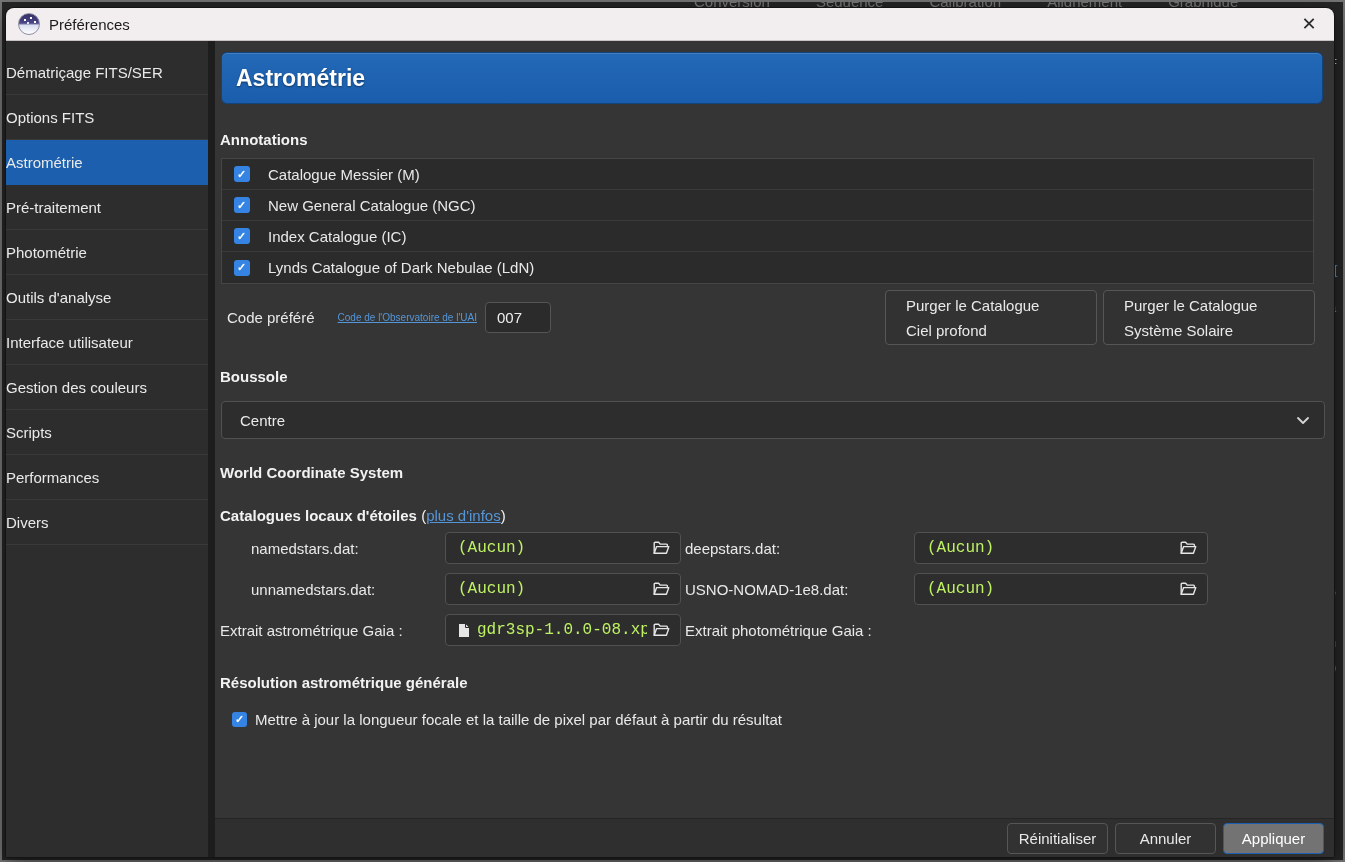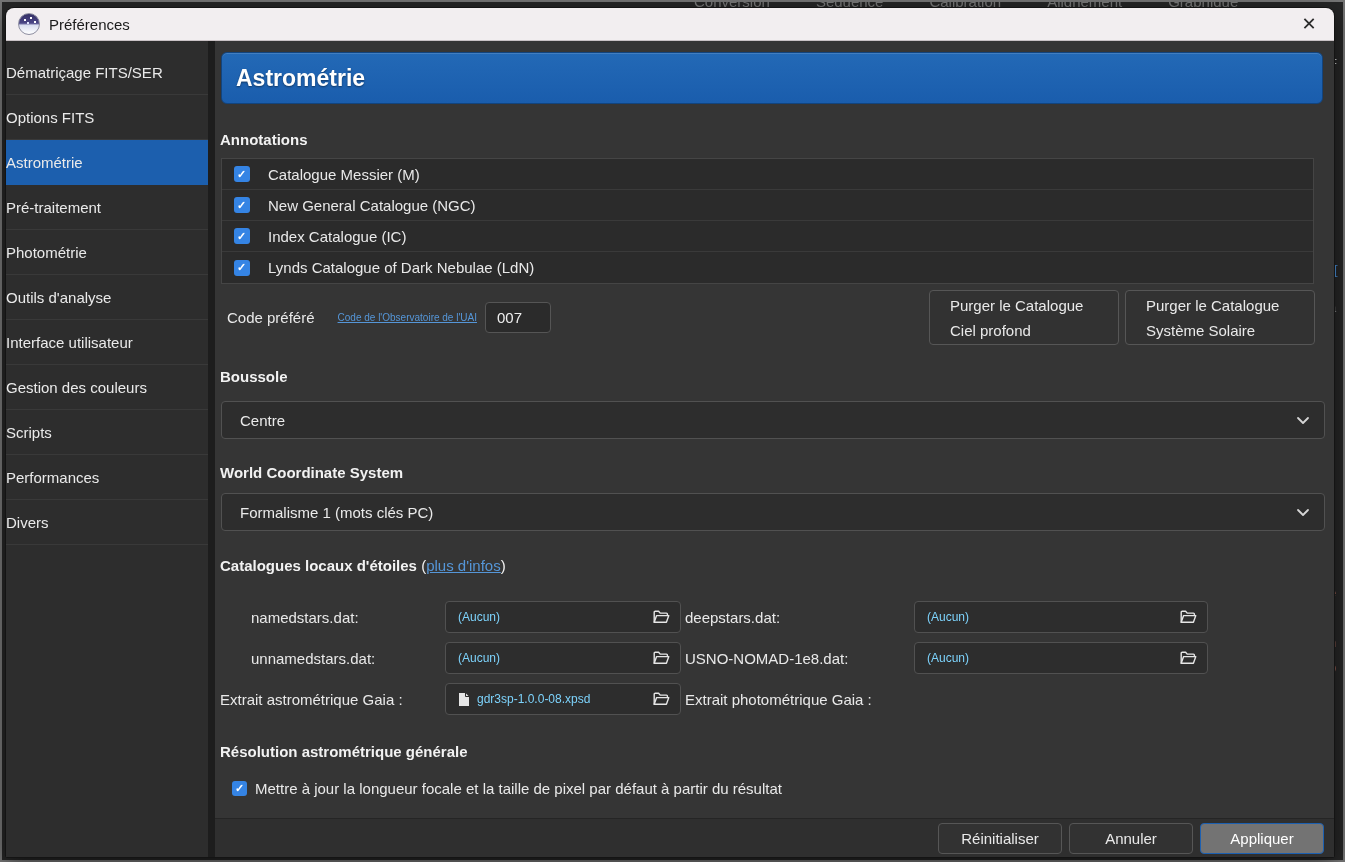--- a/index.html
+++ b/index.html
@@ -77,64 +77,64 @@
 
   
   .code-row { margin:6px 19px 0 12px; height:55px; display:flex; align-items:center; }
   .code-label { font-size:15px; color:#e9e9e9; }
   a.lnk { color:#5596d8; text-decoration:underline; cursor:pointer; }
   .code-link { font-size:10px; margin-left:23px; }
   .code-input { margin-left:8px; width:66px; height:31px; background:#2b2b2b;
                 border:1px solid #555555; border-radius:4px; color:#eeeeee;
                 font-size:15px; line-height:29px; padding-left:11px; }
   .purge-group { margin-left:auto; display:flex; gap:6px; }
-  .purge-btn { width:190px; height:55px; background:#323232; border:1px solid #565656;
+  .purge-btn { width:212px; height:55px; background:#323232; border:1px solid #565656;
                border-radius:4px; color:#e9e9e9; font-size:15px; cursor:pointer;
                display:flex; flex-direction:column; justify-content:center;
                padding-left:20px; text-align:left; line-height:25px;
                font-family:"Liberation Sans", sans-serif; }
 
   .h-compass { margin-top:23px; }
   .dropdown { margin:0 9px 0 6px; height:38px; background:#2d2d2d;
               border:1px solid #515151; border-radius:4px; display:flex;
               align-items:center; padding:0 14px 0 18px; cursor:pointer; }
   .dd-1 { margin-top:16px; }
   .dd-2 { margin-top:12px; }
   .dd-text { font-size:15px; color:#eaeaea; }
   .dd-chevron { margin-left:auto; display:flex; align-items:center; }
   .h-wcs { margin-top:25px; }
   .h-cats { margin-top:26px; }
   .h-cats .paren { font-weight:normal; color:#f2f2f2; }
   .h-cats a { font-weight:normal; }
 
   
-  .file-grid { margin-top:27px; padding-left:5px; display:grid;
+  .file-grid { margin-top:8px; padding-left:5px; display:grid;
                grid-template-columns:225px 236px 233px 294px;
                grid-auto-rows:32px; row-gap:9px; align-items:center; }
   .f-label { font-size:15px; color:#e9e9e9; white-space:nowrap; }
   .f-label.indent { padding-left:31px; }
   .f-label.col2 { padding-left:4px; }
   .file-btn { height:32px; background:#2d2d2d; border:1px solid #515151;
               border-radius:4px; display:flex; align-items:center;
               padding:0 10px 0 12px; cursor:pointer; min-width:0; }
-  .fb-text { font-size:12px; color:#7dd3fc; white-space:nowrap; overflow:hidden; }
+  .fb-text { font-size:16px; color:#bef264; white-space:nowrap; overflow:hidden;font-family:Liberation Mono, monospace; }
   .fb-end { margin-left:auto; display:flex; align-items:center; padding-left:6px; }
   .fb-lead { display:flex; align-items:center; margin-right:7px; }
 
   .h-res { margin-top:28px; }
   .check-row { margin:13px 0 0 17px; height:30px; display:flex; align-items:center; gap:8px; }
   .check-row .cb { width:15px; height:15px; }
   .check-label { font-size:15px; color:#e9e9e9; }
 
   
   .footer { position:absolute; left:0; right:0; bottom:0; height:39px;
             background:#2f2f2f; border-top:1px solid #252525; z-index:3;
             display:flex; justify-content:flex-end; align-items:center;
             gap:7px; padding-right:10px; }
-  .btn { width:124px; height:31px; border-radius:4px; font-size:15px;
+  .btn { width:101px; height:31px; border-radius:4px; font-size:15px;
          background:#323232; border:1px solid #565656; color:#e9e9e9;
          cursor:pointer; font-family:"Liberation Sans", sans-serif; }
   .btn.primary { background:#737373; border-color:#1c60b1; color:#ffffff; }
 </style>
 </head>
 <body>
 
 <div class="screen">
 
   <div class="bg-tabs">
@@ -250,28 +250,20 @@
         <div class="dropdown dd-1">
           <span class="dd-text">Centre</span>
           <span class="dd-chevron">
             <svg width="14" height="9" viewBox="0 0 14 9">
                 <path d="M2 2 l5 5 5-5" stroke="#d6d6d6" stroke-width="1.8" fill="none" stroke-linecap="round" stroke-linejoin="round"></path>
               </svg>
           </span>
         </div>
 
         <div class="h-sec h-wcs">World Coordinate System</div>
-        <div class="dropdown dd-2">
-          <span class="dd-text">Formalisme 1 (mots clés PC)</span>
-          <span class="dd-chevron">
-            <svg width="14" height="9" viewBox="0 0 14 9">
-                <path d="M2 2 l5 5 5-5" stroke="#d6d6d6" stroke-width="1.8" fill="none" stroke-linecap="round" stroke-linejoin="round"></path>
-              </svg>
-          </span>
-        </div>
 
         <div class="h-sec h-cats">
           <span>Catalogues locaux d'étoiles</span>
           <span class="paren"> (</span><a class="lnk">plus d'infos</a><span class="paren">)</span>
         </div>
 
         <div class="file-grid">
 
           <span class="f-label indent">namedstars.dat:</span>
           <div class="file-btn">

